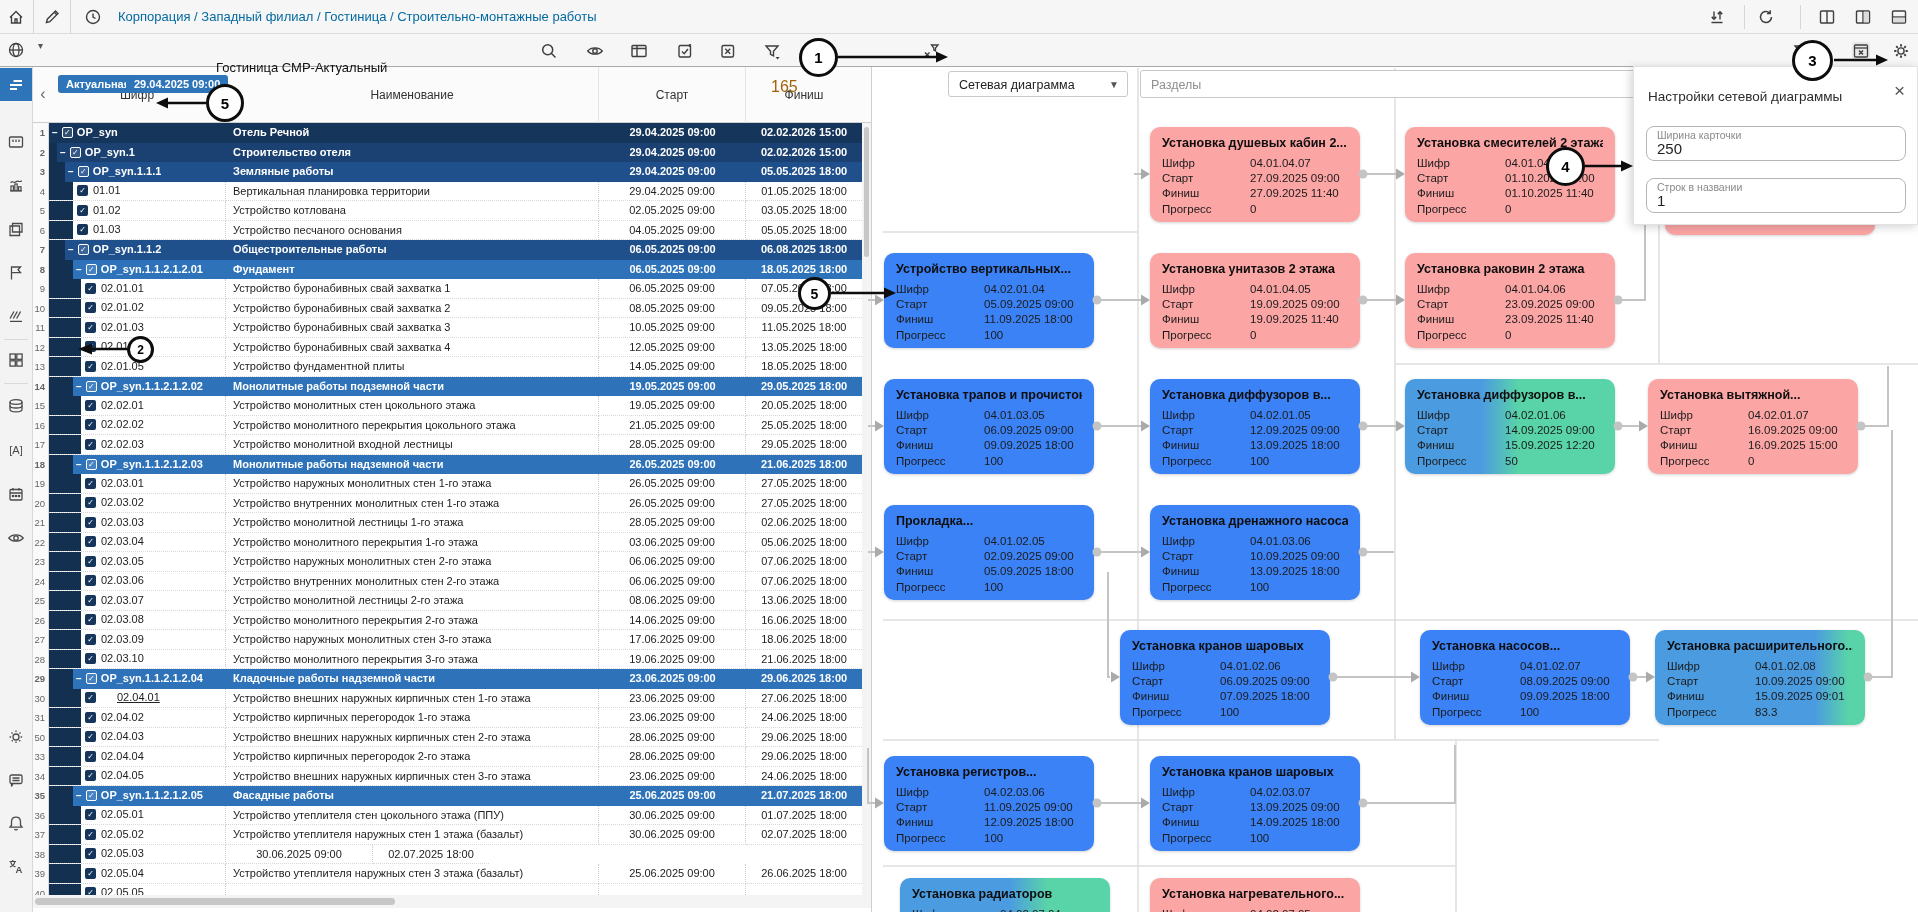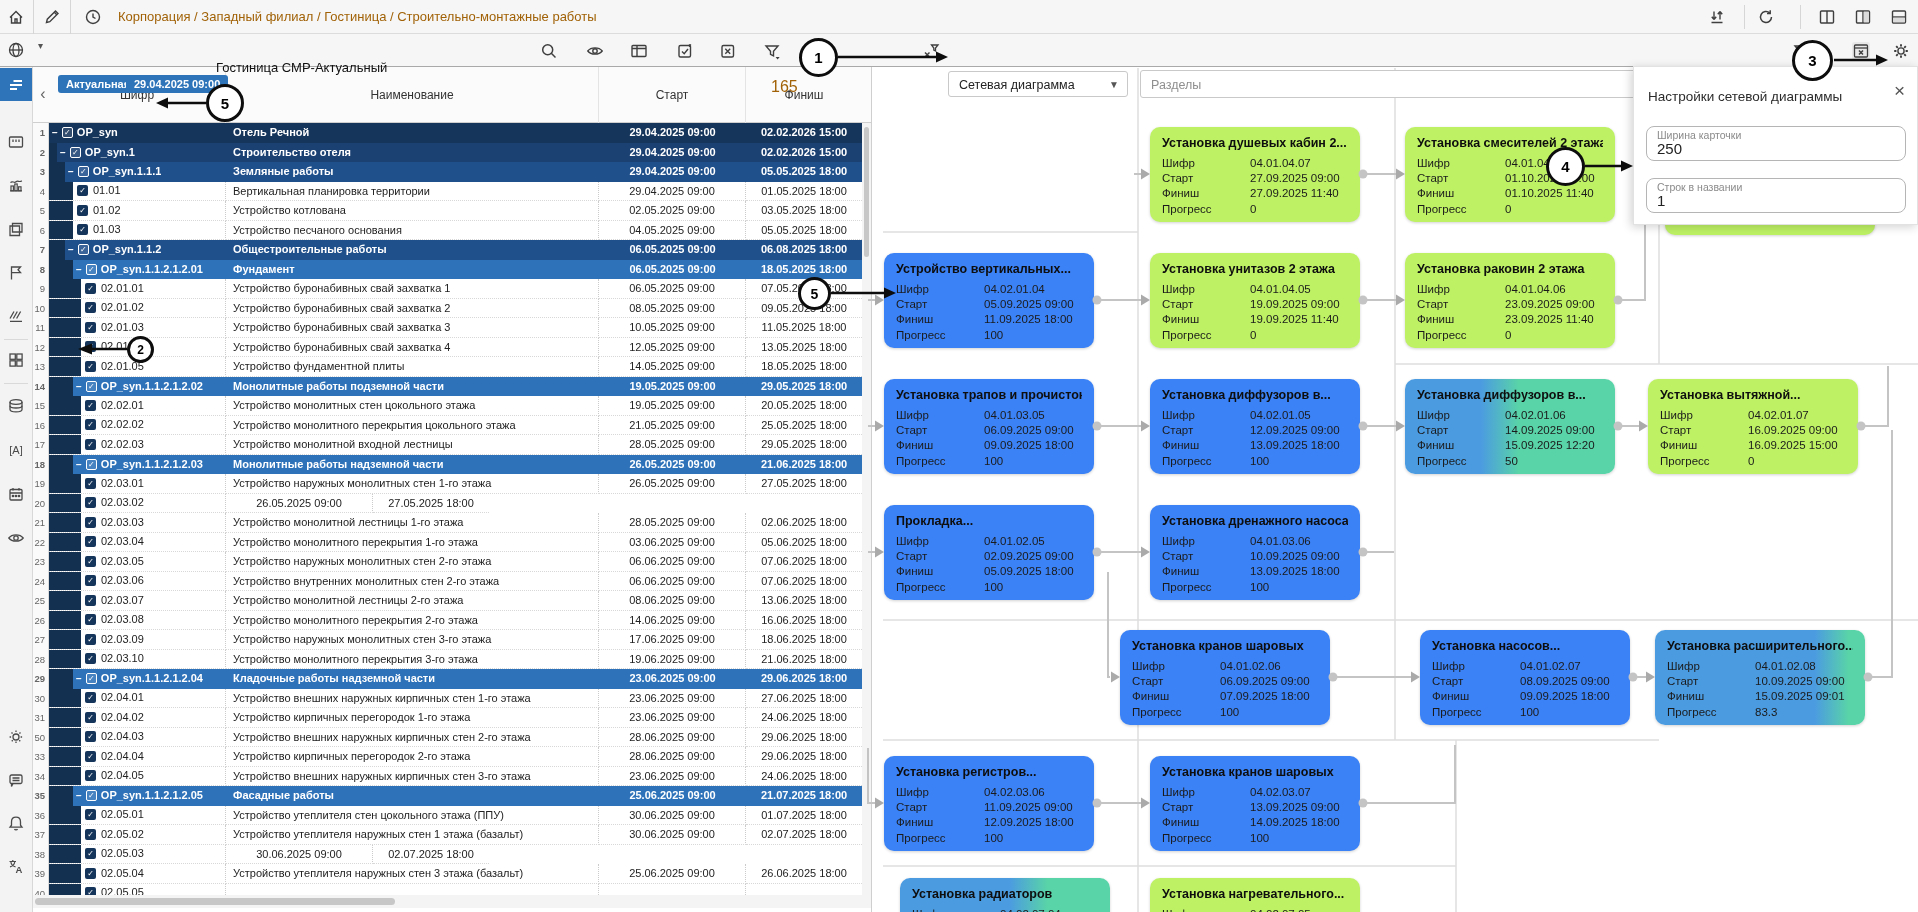--- a/index.html
+++ b/index.html
@@ -5,21 +5,21 @@
 *{margin:0;padding:0;box-sizing:border-box}
 html,body{background:#9a9a9a}
 .app{position:relative;width:1918px;height:912px;background:#fff;overflow:hidden;
  font-family:"Liberation Sans","DejaVu Sans",sans-serif;color:#222;font-size:12px}
 .abs{position:absolute}
 
 .topbar1{position:absolute;left:0;top:0;width:1918px;height:34px;background:#f6f6f6;border-bottom:1px solid #dcdcdc;z-index:20}
 .topbar2{position:absolute;left:0;top:34px;width:1918px;height:33px;background:#f6f6f6;border-bottom:1px solid #a9a9a9;z-index:20}
 .vdiv{position:absolute;width:1px;background:#d6d6d6}
 .ibtn{position:absolute;width:18px;height:18px;cursor:pointer}
-.breadcrumb{position:absolute;left:118px;top:0;line-height:34px;font-size:13px;color:#a16207;white-space:nowrap}
+.breadcrumb{position:absolute;left:118px;top:0;line-height:34px;font-size:13px;color:#0369a1;white-space:nowrap}
 .badge{position:absolute;height:18px;top:41px;background:#2e74b9;color:#fff;font-size:11px;font-weight:bold;
  border-radius:3px;line-height:18px;padding:0 8px;white-space:nowrap}
 .plan-title{position:absolute;left:216px;top:0;line-height:67px;font-size:13px;color:#111;white-space:nowrap}
 .count{position:absolute;left:771px;top:44px;font-size:16px;color:#a16207}
 .select{position:absolute;background:#fff;border:1px solid #c9c9c9;border-radius:3px;font-size:12.5px;color:#222;cursor:pointer}
 .select .stext{position:absolute;left:10px;top:0;white-space:nowrap}
 .select .caret{position:absolute;right:8px;top:0;color:#555;font-size:10px}
 .placeholder{color:#8f8f8f}
 
 .rail{position:absolute;left:0;top:67px;width:33px;height:845px;background:#f3f3f3;border-right:1px solid #d8d8d8;z-index:20}
@@ -53,21 +53,21 @@
 .vthumb{position:absolute;left:2px;top:4px;width:5px;height:130px;background:#c7c7c7;border-radius:3px;cursor:pointer}
 .hscroll{position:absolute;left:33px;top:895px;width:838px;height:13px;background:#f4f4f4;z-index:6}
 .hthumb{position:absolute;left:2px;top:3px;width:360px;height:7px;background:#c7c7c7;border-radius:4px;cursor:pointer}
 
 .diagram{position:absolute;left:871px;top:67px;width:1047px;height:845px;background:#fff;border-left:1px solid #cfcfcf;z-index:4}
 .overlay{position:absolute;left:0;top:0;width:1918px;height:912px;pointer-events:none}
 .lanes{z-index:8}.conns{z-index:14}.callout-arrows{z-index:40}
 .card{position:absolute;width:210px;height:95px;border-radius:10px;padding:9px 12px;overflow:hidden;
  box-shadow:0 1px 3px rgba(0,0,0,.18);z-index:12;cursor:pointer}
 .card.blue{background:#3b82f6}
-.card.green{background:#bef264}
+.card.green{background:#fca5a5}
 .card.grad50{background:linear-gradient(90deg,#4b9be1 0%,#4b9be1 36%,#59d3a8 54%,#59d3a8 100%)}
 .card.grad83{background:linear-gradient(90deg,#4b9be1 0%,#4b9be1 76%,#59d3a8 92%,#59d3a8 100%)}
 .card.grad60{background:linear-gradient(90deg,#4b9be1 0%,#4b9be1 52%,#59d3a8 70%,#59d3a8 100%)}
 .card-title{font-size:12.5px;font-weight:bold;color:#0e0e0e;white-space:nowrap;overflow:hidden;margin-bottom:6px}
 .card-row{display:flex;font-size:11.5px;color:#1b1b1b;line-height:15.2px}
 .crl{width:88px;flex:none}
 .crv{white-space:nowrap}
 
 .spanel{position:absolute;left:1633px;top:66px;width:285px;height:159px;background:#fff;border:1px solid #e2e2e2;
  box-shadow:-2px 2px 9px rgba(0,0,0,.18);z-index:30}
@@ -554,20 +554,21 @@
         <div class="c-start">26.05.2025 09:00</div>
         <div class="c-fin">27.05.2025 18:00</div>
       </div>
       <div class="trow">
         <div class="c-num">20</div>
         <div class="c-code">
           <span class="indent" style="width: 32px;"></span>
           <span class="cb">✓</span>
           <span class="codetxt" style="margin-left: 1px;">02.03.02</span>
         </div>
+        <div class="c-name">Устройство внутренних монолитных стен 1-го этажа</div>
         <div class="c-start">26.05.2025 09:00</div>
         <div class="c-fin">27.05.2025 18:00</div>
       </div>
       <div class="trow">
         <div class="c-num">21</div>
         <div class="c-code">
           <span class="indent" style="width: 32px;"></span>
           <span class="cb">✓</span>
           <span class="codetxt" style="margin-left: 1px;">02.03.03</span>
         </div>
@@ -662,21 +663,21 @@
         </div>
         <div class="c-name">Кладочные работы надземной части</div>
         <div class="c-start">23.06.2025 09:00</div>
         <div class="c-fin">29.06.2025 18:00</div>
       </div>
       <div class="trow">
         <div class="c-num">30</div>
         <div class="c-code">
           <span class="indent" style="width: 32px;"></span>
           <span class="cb">✓</span>
-          <span class="codetxt" style="margin-left: 1px;">02.04.01</span>
+          <span class="codetxt" style="margin-left: 17px; text-decoration: underline;">02.04.01</span>
         </div>
         <div class="c-name">Устройство внешних наружных кирпичных стен 1-го этажа</div>
         <div class="c-start">23.06.2025 09:00</div>
         <div class="c-fin">27.06.2025 18:00</div>
       </div>
       <div class="trow">
         <div class="c-num">31</div>
         <div class="c-code">
           <span class="indent" style="width: 32px;"></span>
           <span class="cb">✓</span>

